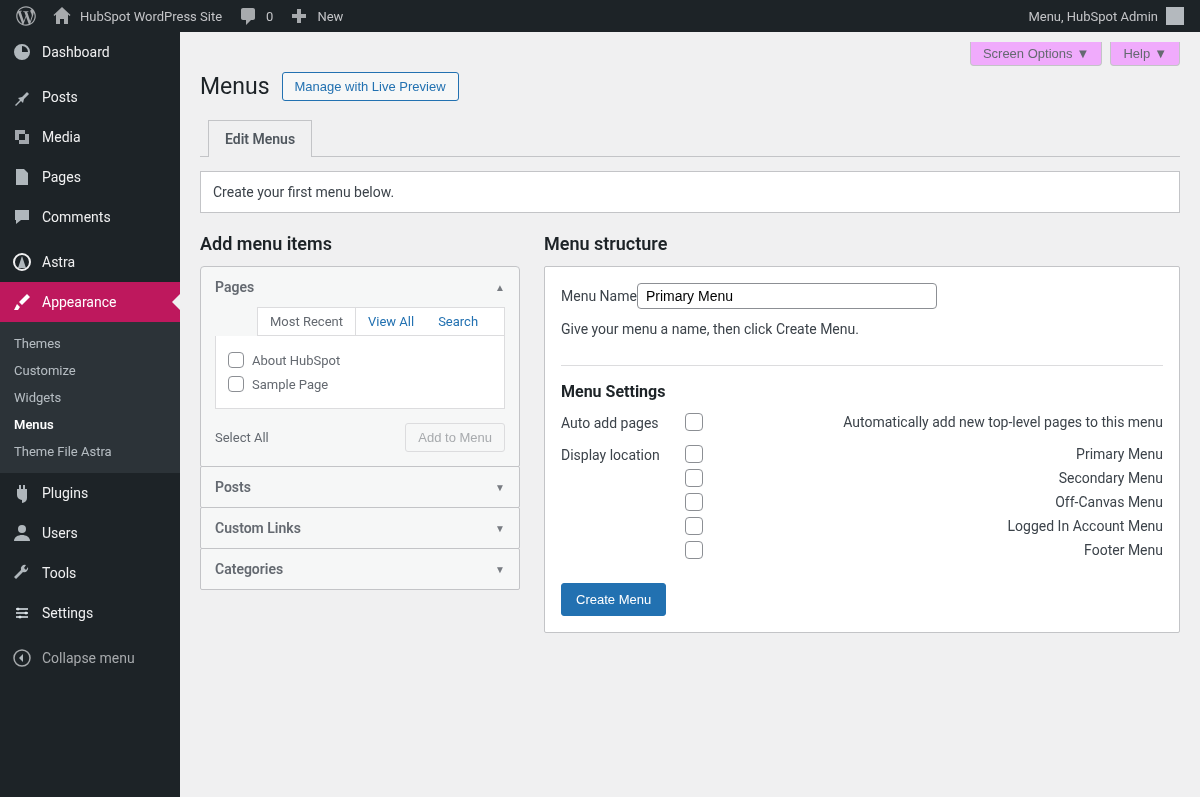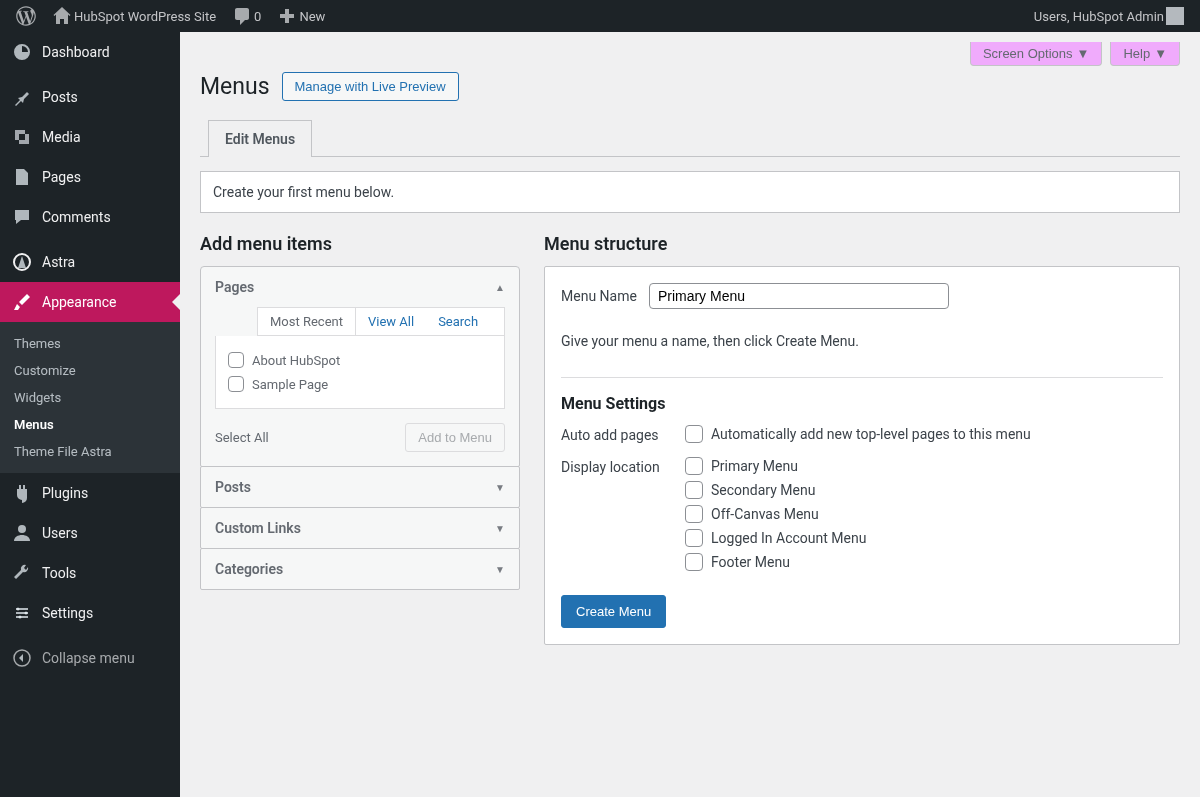--- a/index.html
+++ b/index.html
@@ -16,21 +16,21 @@
     color: #c3c4c7;
     height: 32px;
     display: flex;
     align-items: center;
     justify-content: space-between;
     padding: 0 8px;
     position: fixed;
     top: 0; left: 0; right: 0;
     z-index: 100;
   }
-  .adminbar a { color: #c3c4c7; text-decoration: none; display: flex; align-items: center; gap: 2px; padding: 0 8px; height: 32px; }
+  .adminbar a { color: #c3c4c7; text-decoration: none; display: flex; align-items: center; gap: 8px; padding: 0 8px; height: 32px; }
   .adminbar .ab-left, .adminbar .ab-right { display: flex; align-items: center; }
   .adminbar .ab-icon { width: 20px; height: 20px; fill: #a7aaad; display: inline-flex; }
   .adminbar .avatar { width: 18px; height: 18px; background: #b4b9be; }
 
   
   .sidebar {
     position: fixed;
     top: 32px; left: 0; bottom: 0;
     width: 180px;
     background: #1d2327;
@@ -192,39 +192,39 @@
     border-radius: 3px;
     font-size: 13px;
   }
 
   .menu-frame {
     border: 1px solid #c3c4c7;
     background: #fff;
     border-radius: 2px;
     padding: 16px;
   }
-  .menu-name-row { display: flex; align-items: center; gap: 12px; margin-bottom: 24px; }
+  .menu-name-row { display: flex; align-items: center; margin-bottom: 12px; }
   .menu-name-row label { font-size: 14px; color: #3c434a; }
   .menu-name-row input {
     width: 300px;
     padding: 4px 8px;
     font-size: 14px;
     border: 1px solid #8c8f94;
     border-radius: 4px;
     background: #fff;
   }
   .helper { font-size: 14px; color: #3c434a; margin-bottom: 28px; }
 
   hr { border: none; border-top: 1px solid #dcdcde; margin: 0 0 16px 0; }
 
   h3.settings { font-size: 16px; font-weight: 700; color: #1d2327; margin-bottom: 12px; }
   .settings-row { display: flex; align-items: flex-start; gap: 14px; margin-bottom: 8px; font-size: 14px; color: #3c434a; }
   .settings-label { width: 110px; color: #3c434a; padding-top: 2px; }
   .settings-opts { flex: 1; }
-  .opt { display: flex; align-items: center; gap: 8px; margin-bottom: 6px; }
+  .opt { display: flex; align-items: center; gap: 8px; margin-bottom: 6px; justify-content: space-between; }
   .opt input { width: 18px; height: 18px; border-radius: 4px; }
 
   .btn-primary {
     border: 1px solid #2271b1;
     background: #2271b1;
     color: #fff;
     padding: 8px 14px;
     border-radius: 3px;
     font-size: 13px;
     cursor: pointer;
@@ -256,21 +256,21 @@
     </a>
     <a href="#">
       <svg class="ab-icon" viewBox="0 0 20 20">
           <path d="M17 8h-5V3H8v5H3v4h5v5h4v-5h5z"></path>
         </svg>
       <span>New</span>
     </a>
   </div>
   <div class="ab-right">
     <a href="#">
-      <span>Users, HubSpot Admin</span>
+      <span>Menu, HubSpot Admin</span>
       <span class="avatar"></span>
     </a>
   </div>
 </div>
 
 <div class="sidebar">
   <div class="menu-top">
     <svg class="micon" viewBox="0 0 20 20">
         <path d="M10 2a8 8 0 100 16 8 8 0 000-16zm0 2a6 6 0 016 6h-6V4z"></path>
       </svg>

